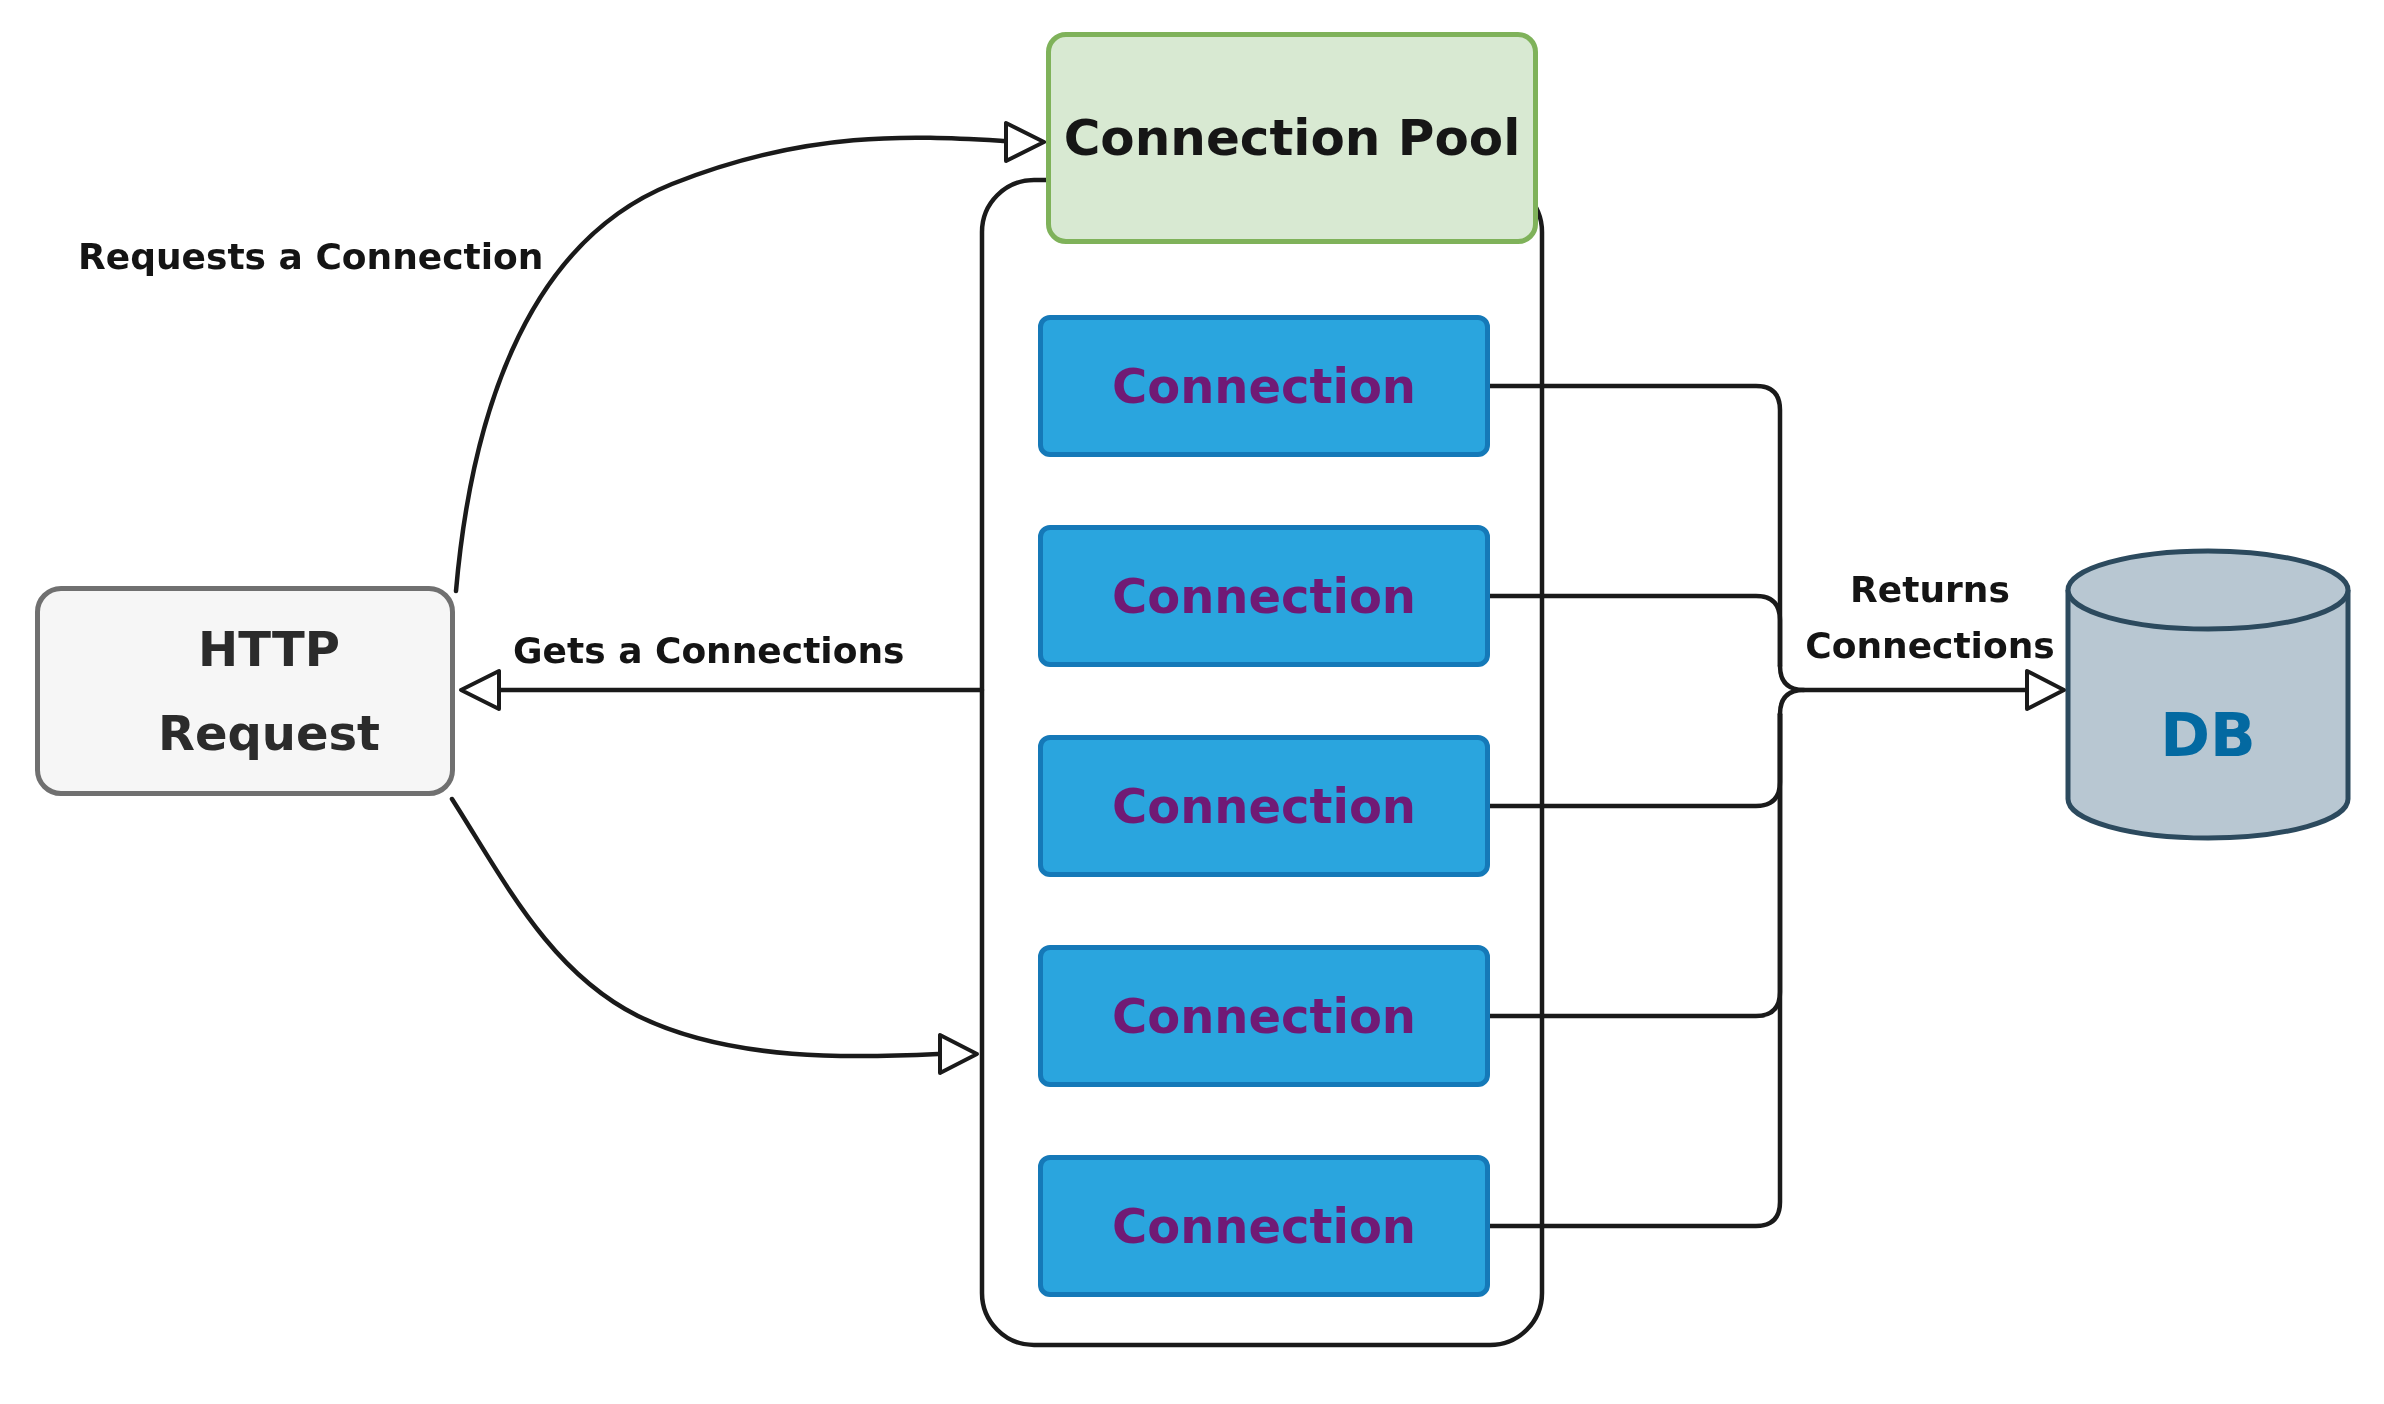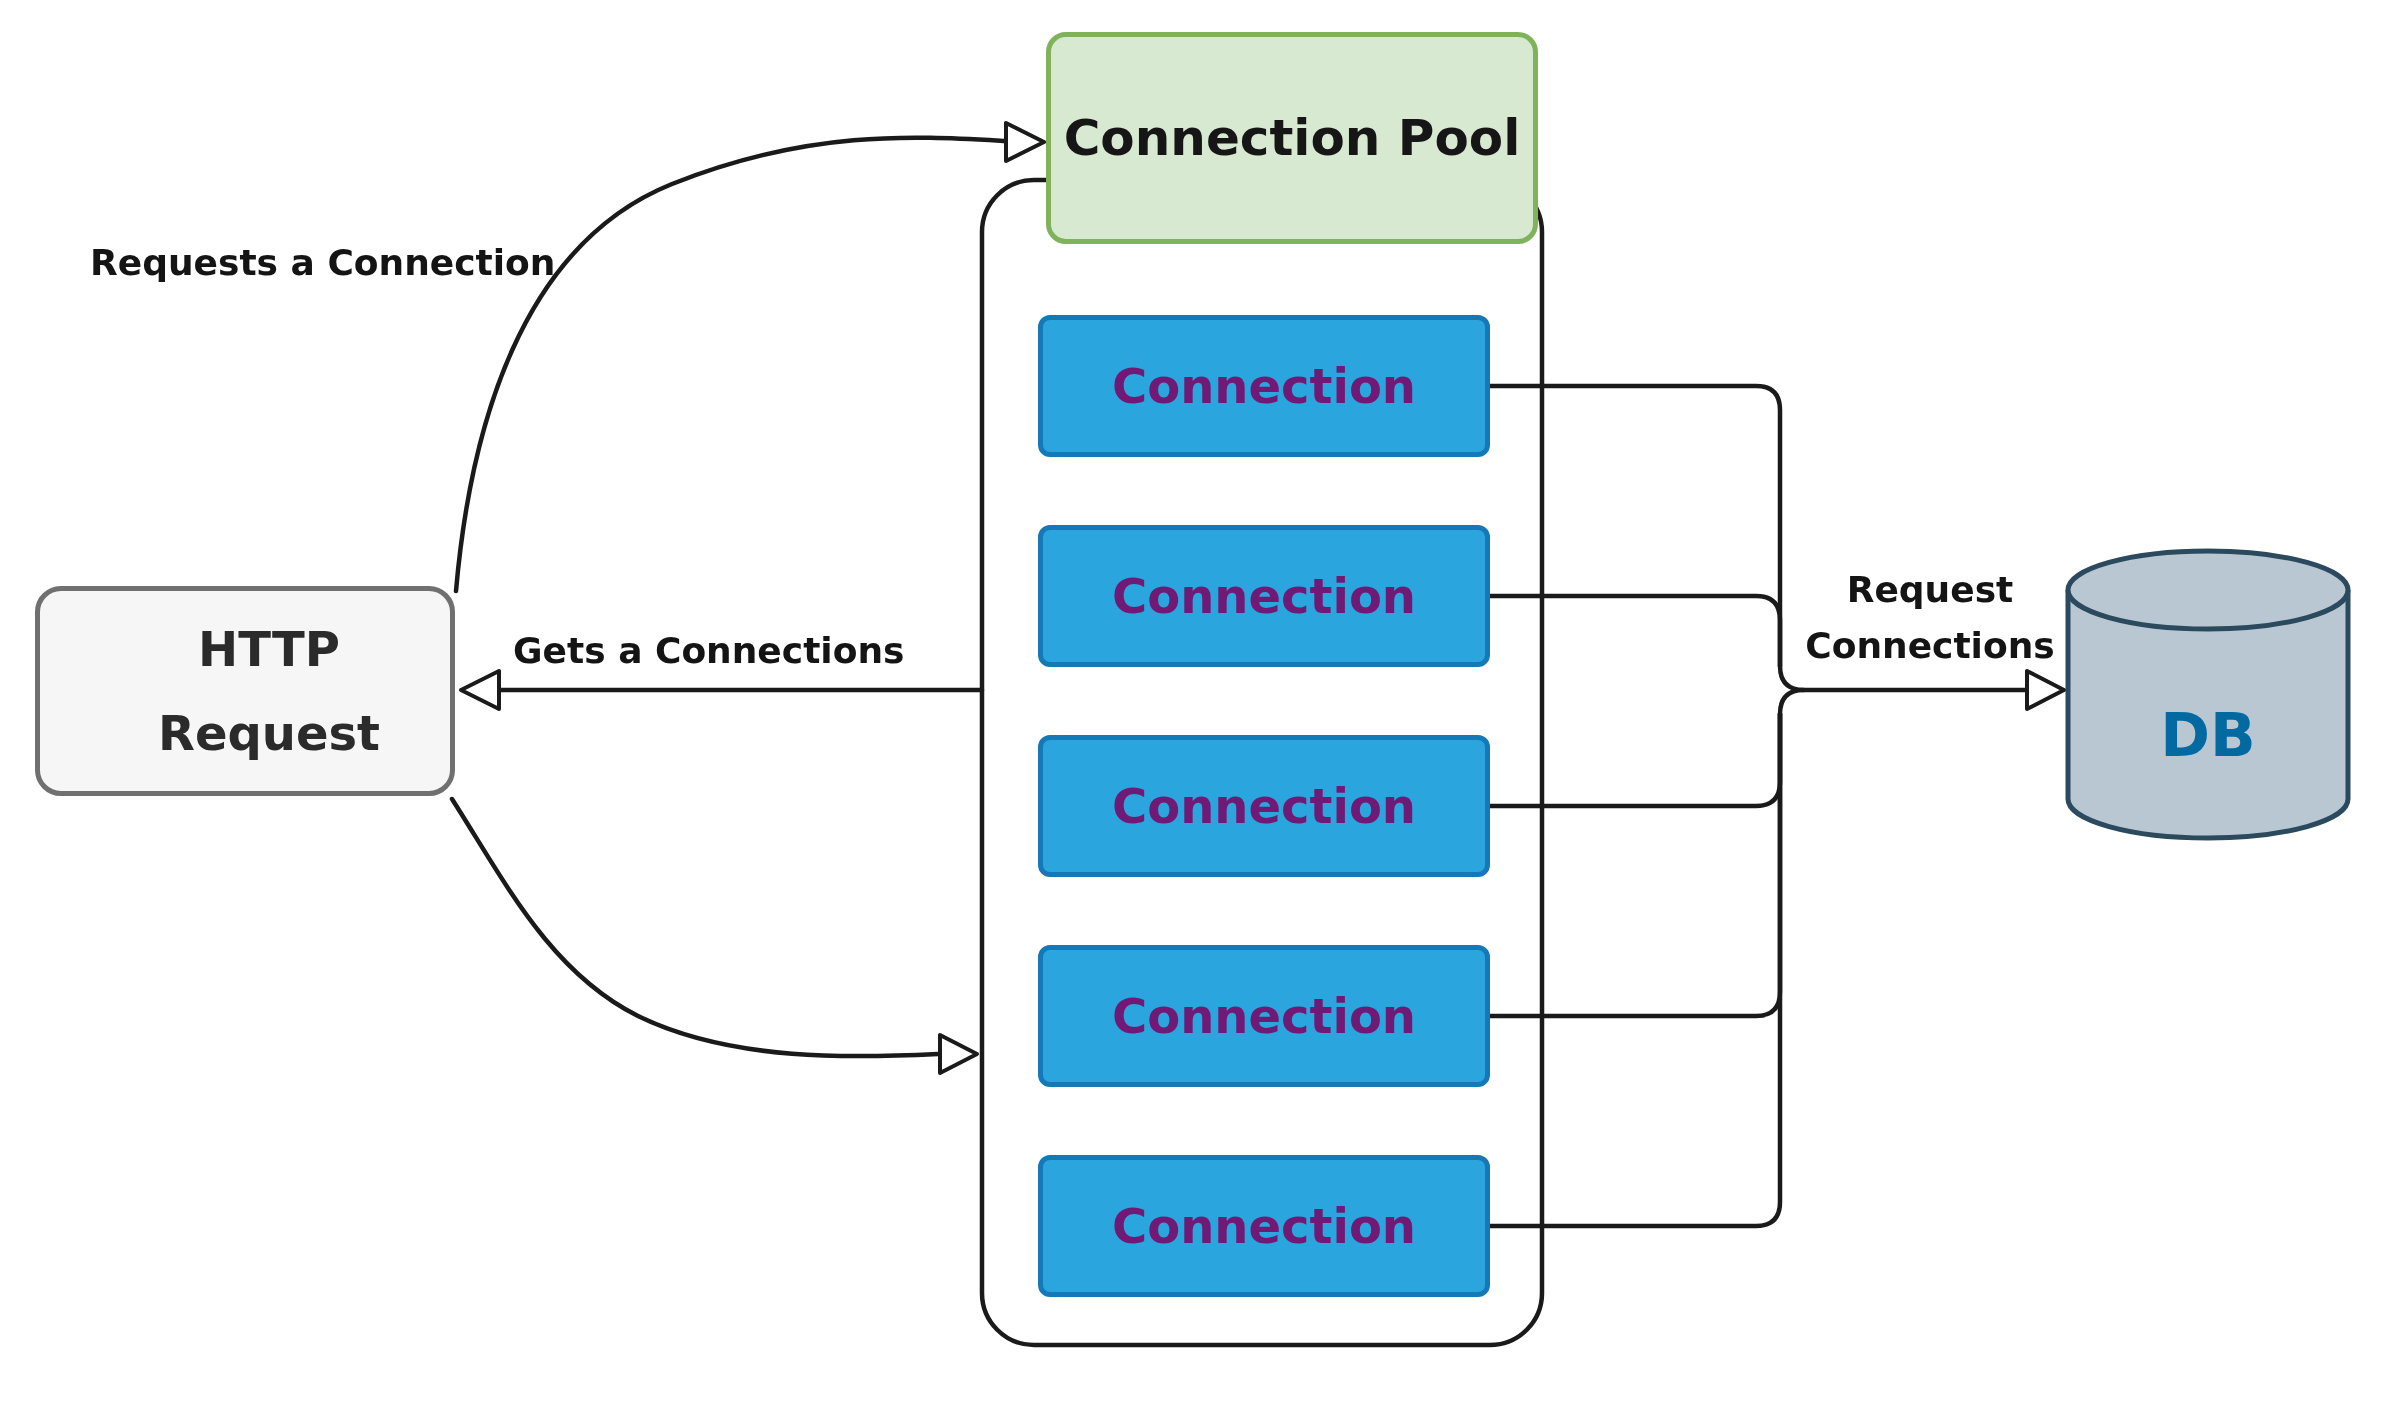--- a/index.html
+++ b/index.html
@@ -22,21 +22,21 @@
   .pool-header{left:1046px;top:32px;width:492px;height:212px;background:var(--pool_fill,#d8e9d2);
         border:5px solid var(--pool_stroke,#7fb25a);border-radius:20px;
         font-size:50px;font-weight:600;line-height:1.6;color:#161616;}
   .conn{left:1038px;width:452px;height:142px;background:var(--conn_fill,#2aa5de);
         border:5px solid var(--conn_stroke,#1579b8);border-radius:12px;
         font-size:48px;font-weight:700;color:#701a75;}
   .conn1{top:315px}.conn2{top:525px}.conn3{top:735px}.conn4{top:945px}.conn5{top:1155px}
 
   
   .lbl{position:absolute;font-size:36px;font-weight:600;color:#141414;white-space:nowrap;}
-  .lbl-requests{left:78px;top:242px;margin-left:12px;}
+  .lbl-requests{left:78px;top:236px;}
   .lbl-gets{left:513px;top:630px;width:340px;text-align:center;}
   .lbl-returns{left:78px;top:990px;}
   .lbl-physical{left:1798px;top:562px;width:264px;text-align:center;white-space:pre-line;line-height:1.55;}
   .db-label{position:absolute;left:2143px;top:700px;width:130px;text-align:center;
         font-size:60px;font-weight:600;color:#0369a1;}
 </style>
 </head>
 <body>
 
 <div class="stage">
@@ -73,17 +73,17 @@
   <div class="node pool-header">Connection Pool</div>
 
   <div class="node conn conn1">Connection</div>
   <div class="node conn conn2">Connection</div>
   <div class="node conn conn3">Connection</div>
   <div class="node conn conn4">Connection</div>
   <div class="node conn conn5">Connection</div>
 
   <div class="lbl lbl-requests">Requests a Connection</div>
   <div class="lbl lbl-gets">Gets a Connections</div>
-  <div class="lbl lbl-physical">Request
+  <div class="lbl lbl-physical">Returns
 Connections</div>
 
   <div class="db-label">DB</div>
 </div>
 
 </body></html>

